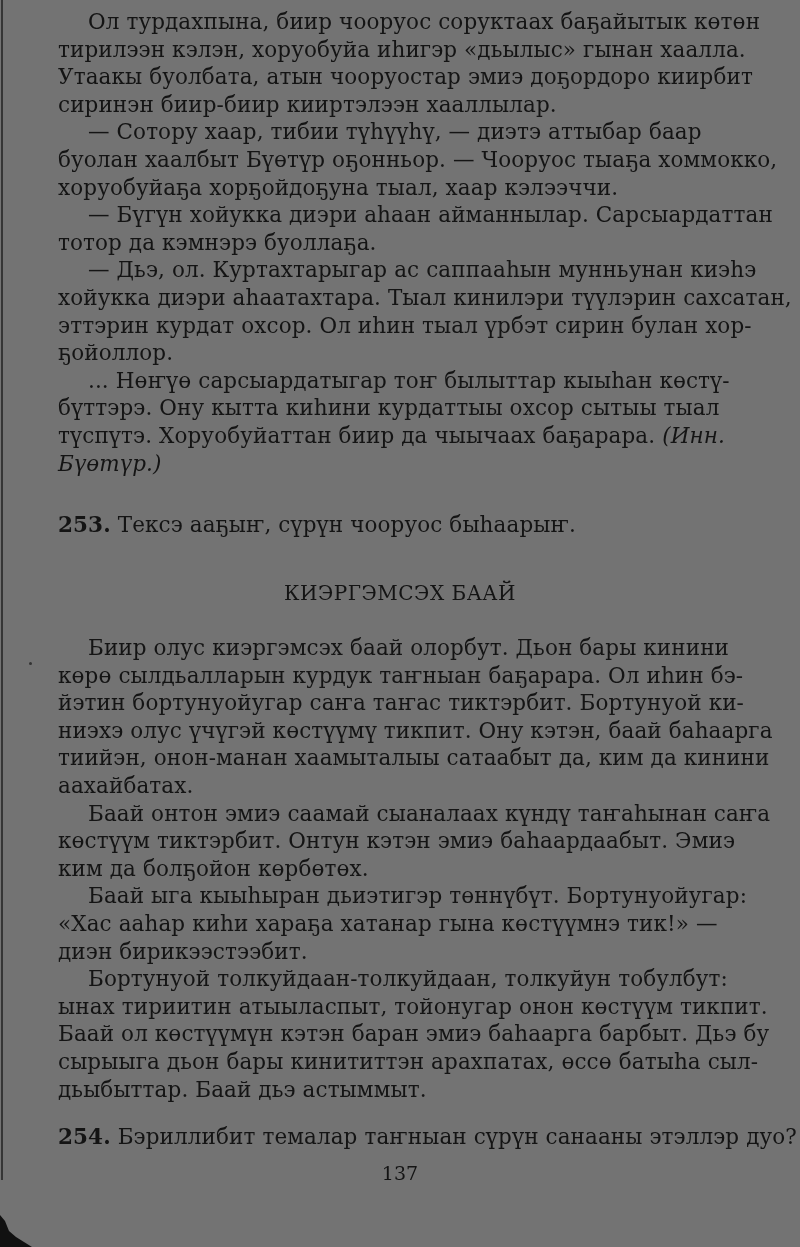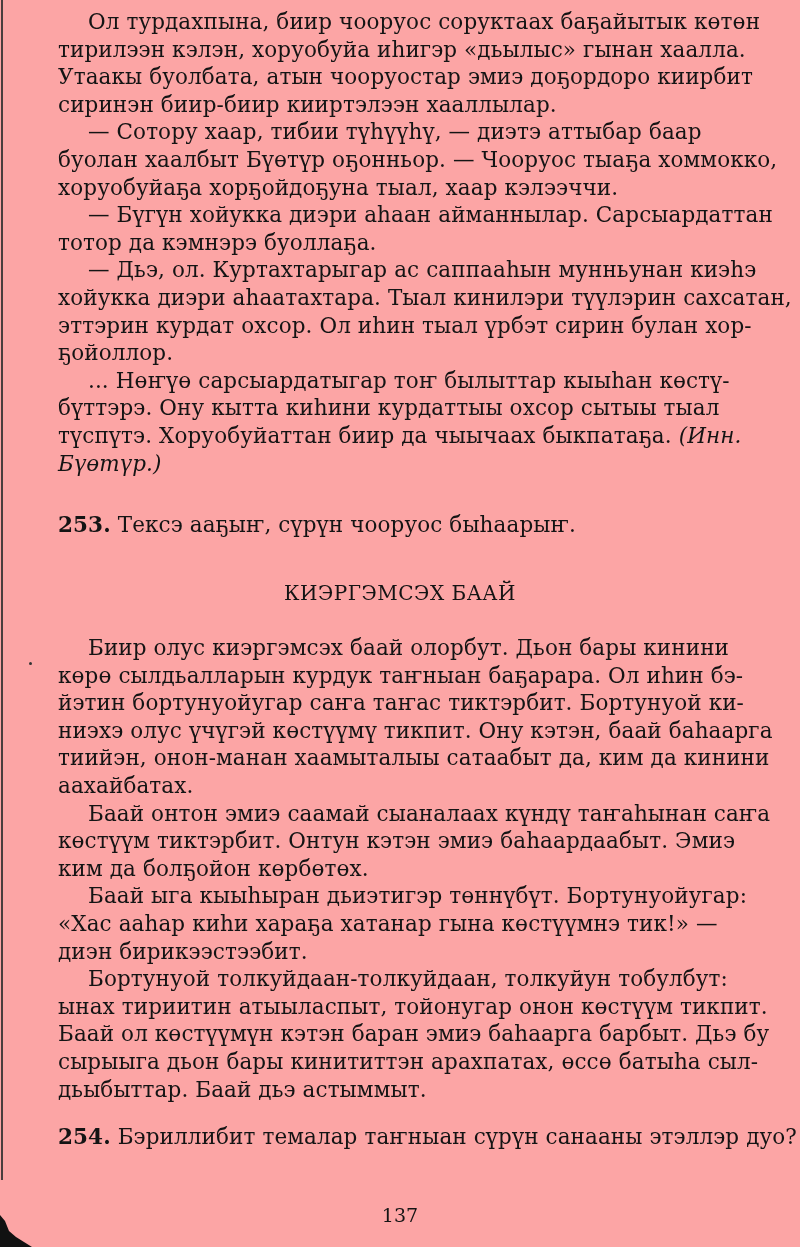--- a/index.html
+++ b/index.html
@@ -1,19 +1,19 @@
 <!DOCTYPE html>
 <html><head>
 <meta charset="utf-8">
 <style>
   html, body { margin: 0; padding: 0; background: #ffffff; }
   body { width: 800px; height: 1247px; overflow: hidden; position: relative; }
   .page {
     position: absolute; left: 0; top: 0; width: 800px; height: 1247px;
-    background: #fca5a5; color: #141414;
+    background: #737373; color: #141414;
     font-family: "DejaVu Serif", "Liberation Serif", serif;
     text-decoration: underline;
   }
   .left-rule {
     position: absolute; left: 1px; top: 0; width: 2px; height: 1180px;
     background: #2a2a2a; opacity: 0.85;
   }
   .block { position: absolute; left: 58px; width: 760px; }
   .line {
     display: block; white-space: nowrap; overflow: visible;
@@ -23,21 +23,21 @@
   .line.indent { padding-left: 30px; }
   .italic { font-style: italic; }
   .num { font-weight: bold; text-align: right; }
   .title {
     position: absolute; left: 0; width: 800px; top: 581px;
     text-align: center; font-size: 20px; letter-spacing: 0.5px;
     font-family: "DejaVu Serif", "Liberation Serif", serif;
   }
   .page-number {
     position: absolute; left: 0; width: 800px; top: 1162px;
-    text-align: center; font-size: 19px; margin-top: 42px;
+    text-align: center; font-size: 19px;
   }
   .stray-dot {
     position: absolute; left: 29px; top: 662px; width: 3px; height: 3px;
     background: #333; border-radius: 50%;
   }
   .corner-mark {
     position: absolute; left: 0; top: 1215px; width: 32px; height: 32px;
   }
 </style>
 </head>
@@ -55,21 +55,21 @@
     <span class="line">буолан хаалбыт Бүөтүр оҕонньор. — Чооруос тыаҕа хоммокко,</span>
     <span class="line">хоруобуйаҕа хорҕойдоҕуна тыал, хаар кэлээччи.</span>
     <span class="line indent">— Бүгүн хойукка диэри аhаан айманнылар. Сарсыардаттан</span>
     <span class="line">тотор да кэмнэрэ буоллаҕа.</span>
     <span class="line indent">— Дьэ, ол. Куртахтарыгар ас саппааhын мунньунан киэhэ</span>
     <span class="line">хойукка диэри аhаатахтара. Тыал кинилэри түүлэрин сахсатан,</span>
     <span class="line">эттэрин курдат охсор. Ол иhин тыал үрбэт сирин булан хор-</span>
     <span class="line">ҕойоллор.</span>
     <span class="line indent">... Нөҥүө сарсыардатыгар тоҥ былыттар кыыhан көстү-</span>
     <span class="line">бүттэрэ. Ону кытта киhини курдаттыы охсор сытыы тыал</span>
-    <span class="line"><span>түспүтэ. Хоруобуйаттан биир да чыычаах быкпатаҕа.</span><span class="italic"> (Инн.</span></span>
+    <span class="line"><span>түспүтэ. Хоруобуйаттан биир да чыычаах баҕарара.</span><span class="italic"> (Инн.</span></span>
     <span class="line"><span class="italic">Бүөтүр.)</span></span>
   </div>
 
   <div class="block" style="top: 511px;">
     <span class="line"><span class="num">253.</span><span> Тексэ ааҕыҥ, сүрүн чооруос быhаарыҥ.</span></span>
   </div>
 
   <div class="title">КИЭРГЭМСЭХ БААЙ</div>
 
   <div class="stray-dot"></div>

